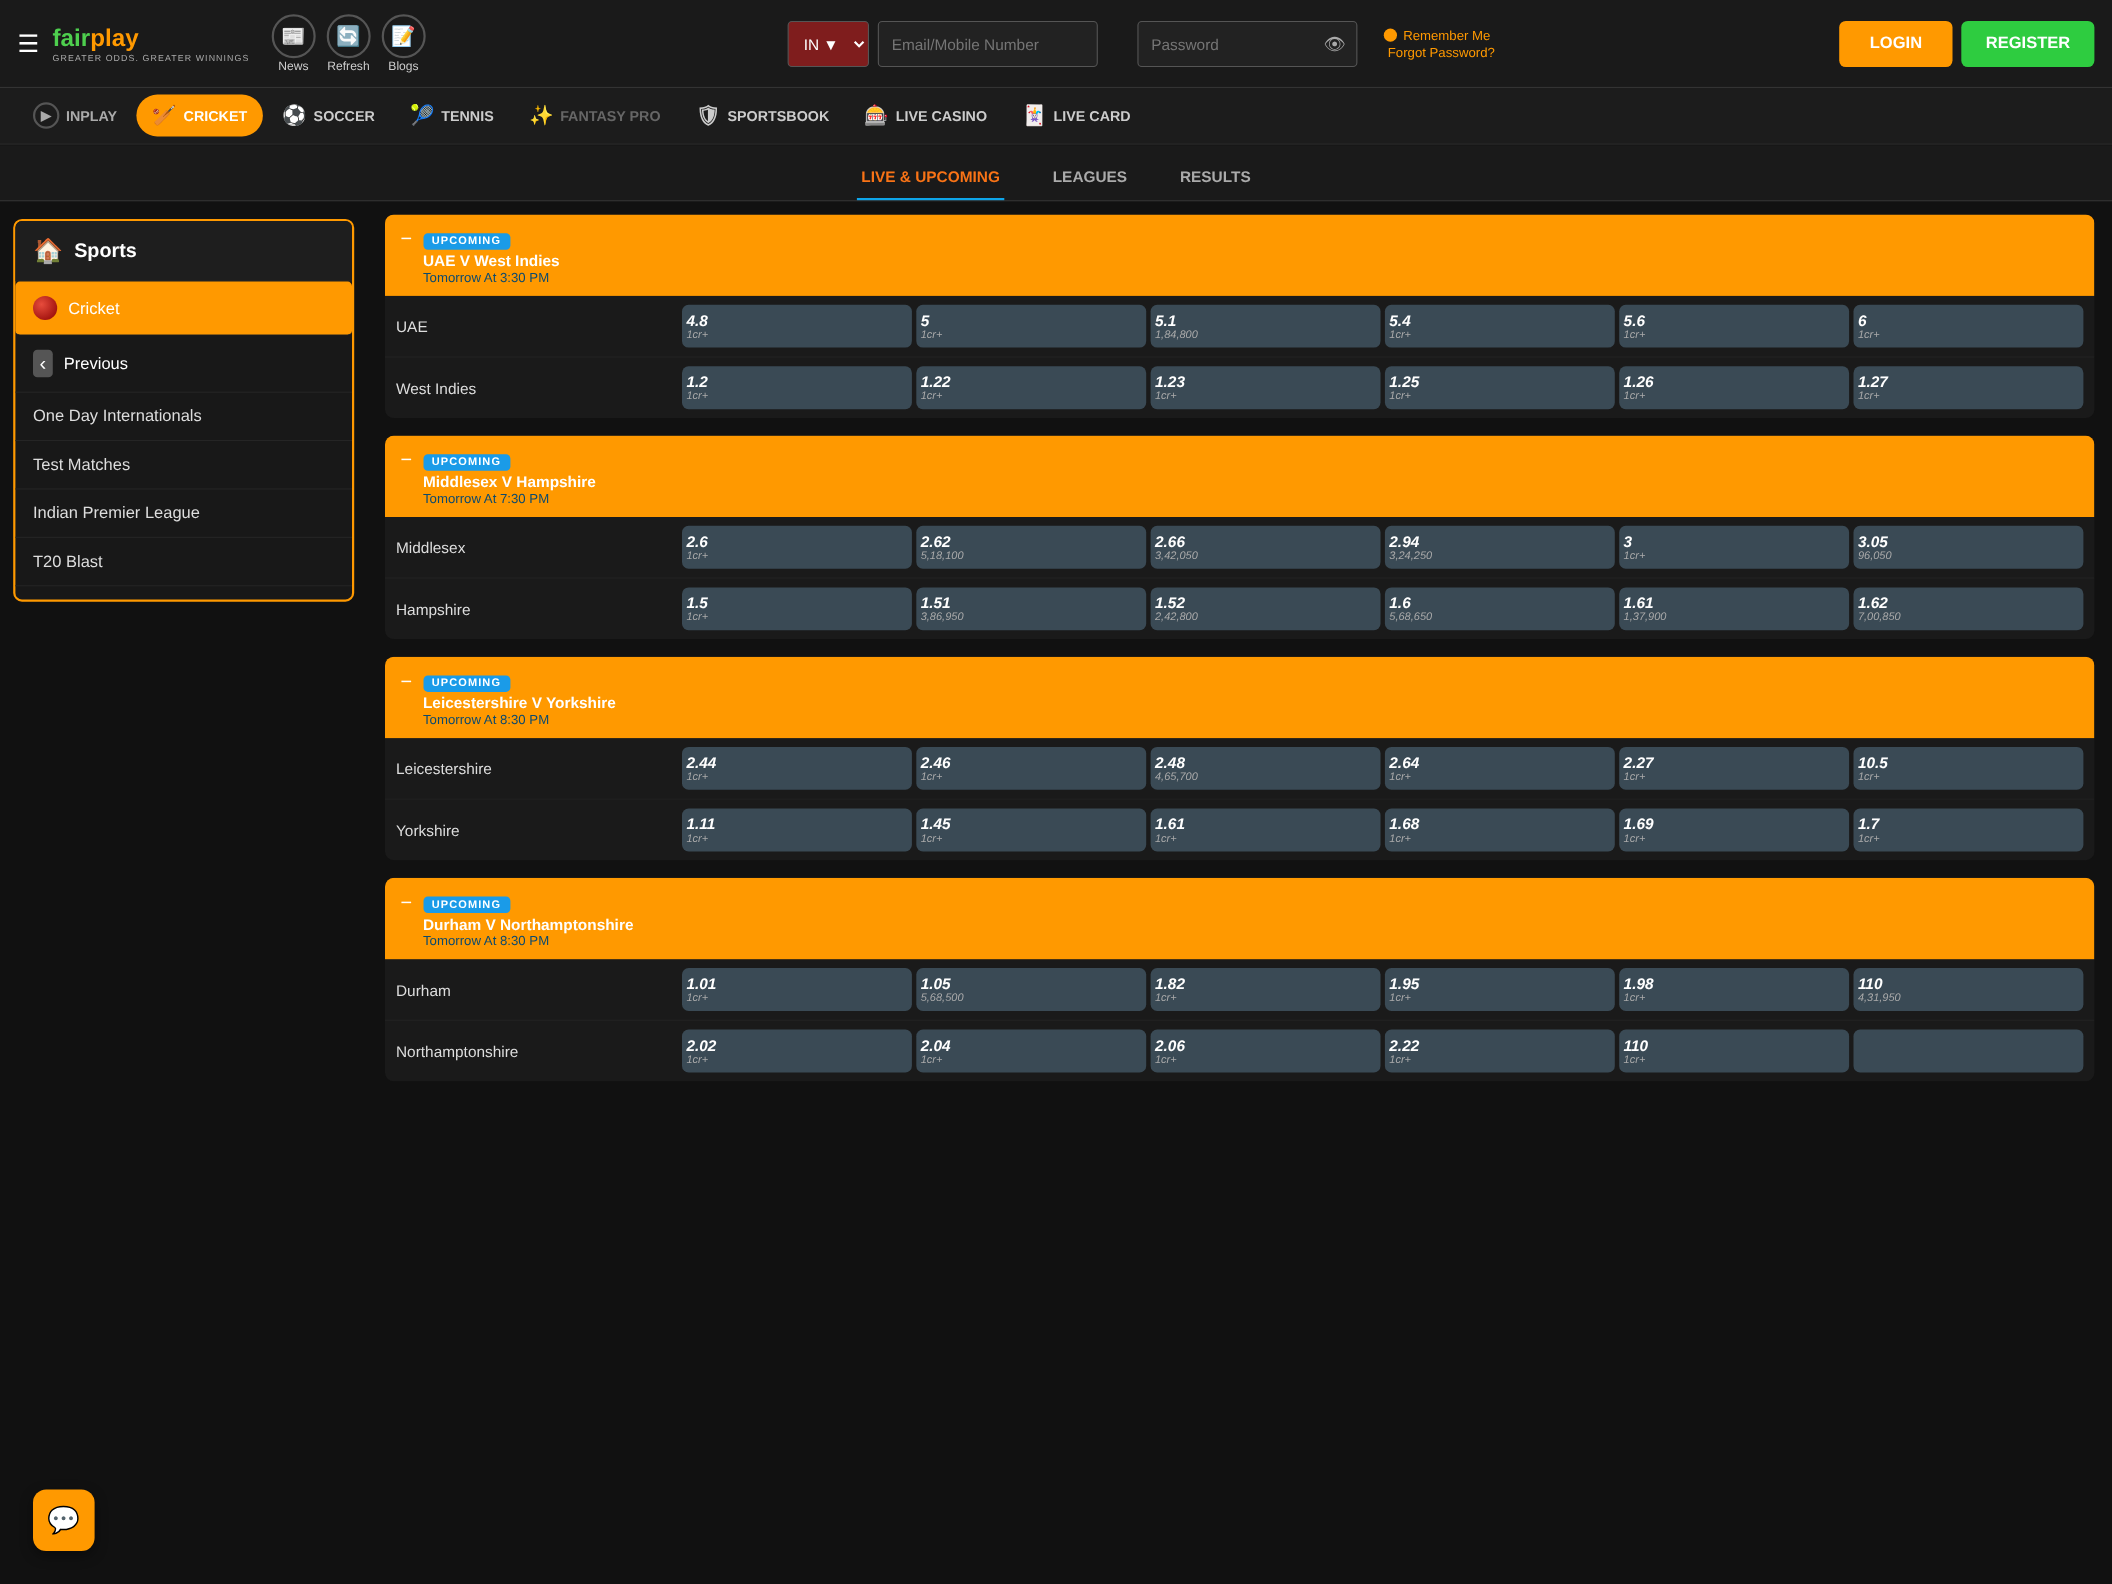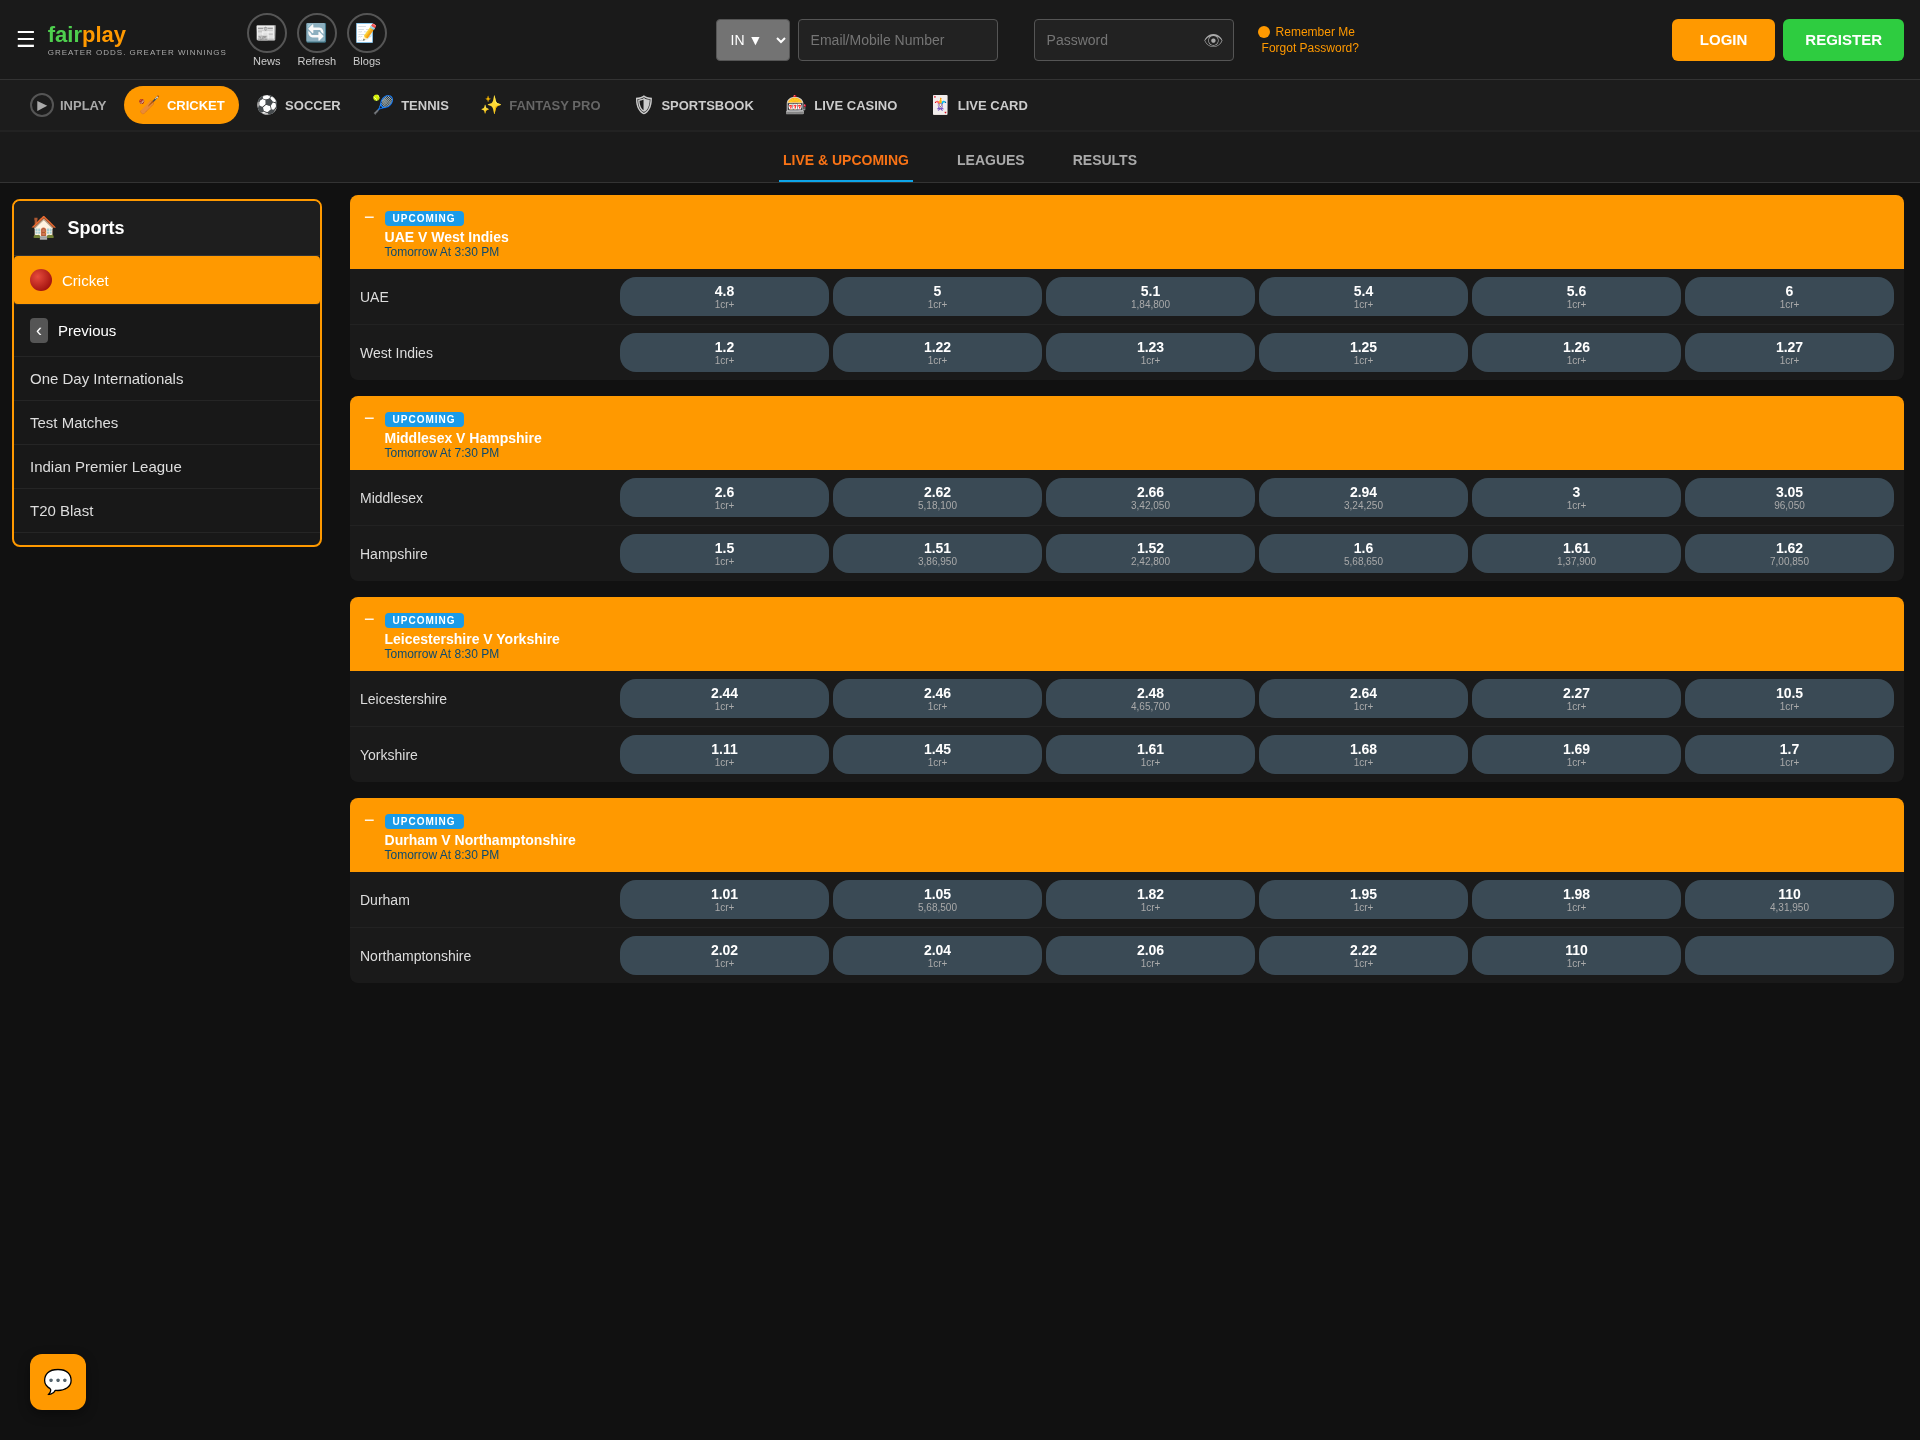--- a/index.html
+++ b/index.html
@@ -9,21 +9,21 @@
     .header { background: #1a1a1a; display: flex; align-items: center; padding: 0 16px; height: 80px; border-bottom: 1px solid #333; }
     .hamburger { font-size: 22px; cursor: pointer; margin-right: 12px; color: #fff; }
     .logo { display: flex; flex-direction: column; align-items: flex-start; margin-right: 20px; }
     .logo-text { font-size: 22px; font-weight: bold; color: #fff; }
     .logo-text span { color: #f90; margin-top: 48px; }
     .logo-sub { font-size: 8px; color: #aaa; letter-spacing: 1px; }
     .header-icons { display: flex; gap: 10px; margin-right: 16px; }
     .header-icon-btn { display: flex; flex-direction: column; align-items: center; color: #ccc; font-size: 11px; cursor: pointer; }
     .header-icon-btn .icon-circle { width: 40px; height: 40px; border-radius: 50%; border: 2px solid #555; display: flex; align-items: center; justify-content: center; font-size: 18px; margin-bottom: 2px; }
     .login-area { display: flex; align-items: center; gap: 8px; flex: 1; justify-content: center; }
-    .country-select { background: #737373; border: 1px solid #555; color: #fff; padding: 8px 10px; border-radius: 4px; font-size: 14px; height: 42px; }
+    .country-select { background: #7f1d1d; border: 1px solid #555; color: #fff; padding: 8px 10px; border-radius: 4px; font-size: 14px; height: 42px; }
     .login-input { background: #222; border: 1px solid #555; color: #fff; padding: 8px 12px; border-radius: 4px; font-size: 14px; height: 42px; width: 200px; }
     .password-wrap { position: relative; display: inline-block; padding-left: 28px; }
     .password-wrap input { padding-right: 36px; }
     .eye-icon { position: absolute; right: 10px; top: 50%; transform: translateY(-50%); color: #aaa; font-size: 16px; cursor: pointer; }
     .remember-me { display: flex; align-items: center; gap: 6px; font-size: 12px; color: #f90; margin-left: 8px; }
     .remember-circle { width: 12px; height: 12px; border-radius: 50%; background: #f90; }
     .forgot-link { color: #f90; font-size: 12px; cursor: pointer; margin-left: 12px; }
     .btn-login { background: #f90; color: #fff; border: none; padding: 10px 28px; border-radius: 6px; font-size: 15px; font-weight: bold; cursor: pointer; height: 42px; }
     .btn-register { background: #2ecc40; color: #fff; border: none; padding: 10px 22px; border-radius: 6px; font-size: 15px; font-weight: bold; cursor: pointer; height: 42px; margin-left: 8px; }
 
@@ -62,21 +62,21 @@
     .match-header { background: #f90; padding: 10px 14px; display: flex; align-items: flex-start; gap: 10px; }
     .upcoming-badge { background: #1a9be8; color: #fff; font-size: 10px; font-weight: bold; padding: 2px 8px; border-radius: 4px; letter-spacing: 1px; }
     .match-title-block { margin-top: 4px; }
     .match-title { font-size: 14px; font-weight: bold; color: #fff; }
     .match-time { font-size: 12px; color: #0c4a6e; }
     .minus-btn { background: none; border: none; color: #fff; font-size: 18px; cursor: pointer; margin-top: 2px; }
     .team-row { display: flex; align-items: center; padding: 8px 10px; border-bottom: 1px solid #222; }
     .team-row:last-child { border-bottom: none; }
     .team-name { flex: 0 0 260px; font-size: 14px; color: #ddd; }
     .odds-grid { display: flex; gap: 4px; flex: 1; }
-    .odd-btn { flex: 1; background: #3a4a55; border-radius: 16px; padding: 6px 4px; display: flex; flex-direction: column; align-items: center; cursor: pointer; min-width: 70px; }
+    .odd-btn { flex: 1; background: #3a4a55; border-radius: 6px; padding: 6px 4px; display: flex; flex-direction: column; align-items: flex-start; cursor: pointer; min-width: 70px; font-style: italic; }
     .odd-val { font-size: 14px; font-weight: bold; color: #fff; }
     .odd-sub { font-size: 10px; color: #aaa; }
 
     
     .chat-btn { position: fixed; bottom: 30px; left: 30px; width: 56px; height: 56px; background: #f90; border-radius: 12px; display: flex; align-items: center; justify-content: center; cursor: pointer; font-size: 24px; color: #fff; box-shadow: 0 4px 12px rgba(0,0,0,0.4); z-index: 100; }
 
     select option { background: #222; }
   </style>
 </head>
 <body>

